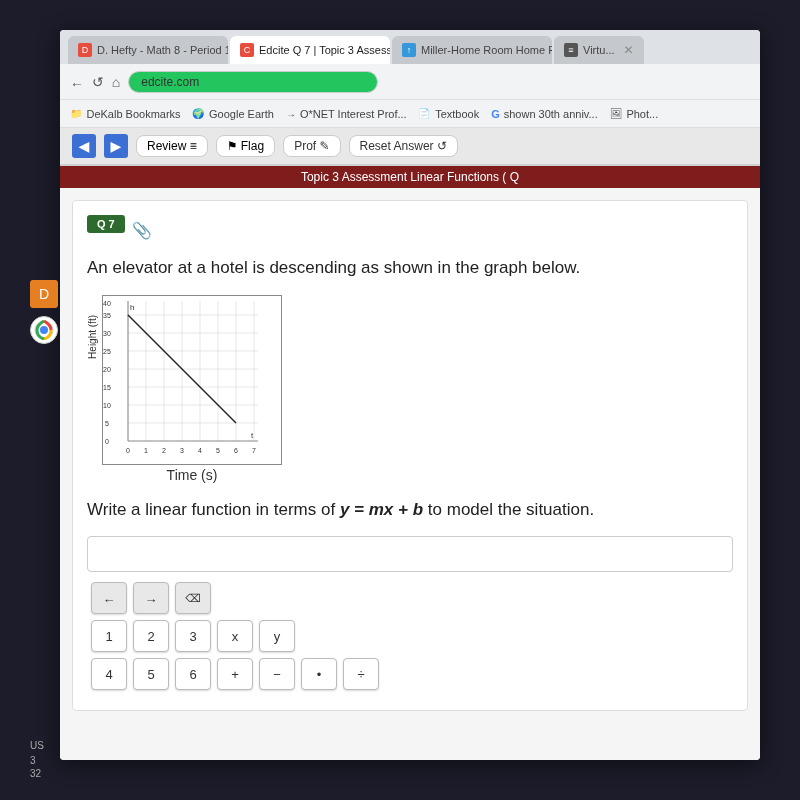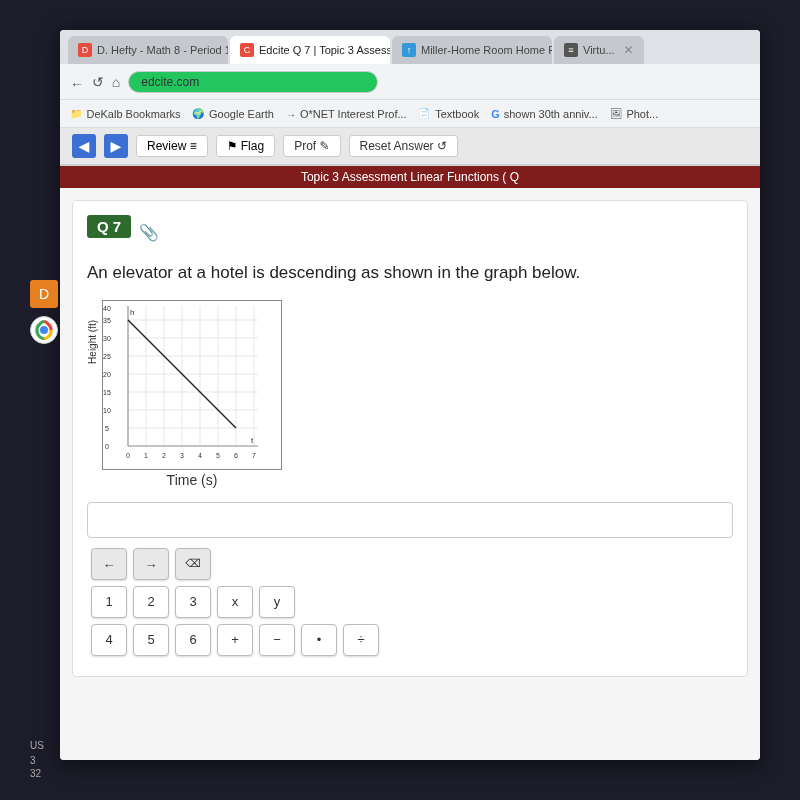--- a/index.html
+++ b/index.html
@@ -159,21 +159,21 @@
       width: 24px;
       height: 24px;
       font-size: 14px;
       cursor: pointer;
       display: flex; align-items: center; justify-content: center;
     }
 
     .toolbar-btn {
       background: #fff;
       border: 1px solid #ccc;
-      border-radius: 3px;
+      border-radius: 8px;
       padding: 3px 10px;
       font-size: 12px;
       cursor: pointer;
       display: flex;
       align-items: center;
       gap: 4px;
     }
 
     .toolbar-btn.notes {
       color: #333;
@@ -199,21 +199,21 @@
       padding: 14px;
       border-radius: 4px;
       border: 1px solid #ddd;
     }
 
     .question-label {
       background: #2d6a2d;
       color: white;
       padding: 3px 10px;
       border-radius: 3px;
-      font-size: 15px;
+      font-size: 11px;
       font-weight: bold;
       display: inline-block;
       margin-bottom: 12px;
     }
 
     .question-text {
       font-size: 17px;
       color: #222;
       margin-bottom: 14px;
       line-height: 1.5;
@@ -478,20 +478,25 @@
             <text x="27" y="14" font-size="8" fill="#333">h</text>
 
             <text x="148" y="142" font-size="8" fill="#333">t</text>
 
             <line x1="25" y1="19" x2="133" y2="127" stroke="#222" stroke-width="1.5"></line>
           </svg>
           <div class="x-axis-label">Time (s)</div>
         </div>
       </div>
 
+      <p class="question-text">
+        <span>Write a linear function in terms of</span>
+        <span class="math-formula">y = mx + b</span>
+        <span>to model the situation.</span>
+      </p>
 
       <div class="answer-box"></div>
 
       <div class="keyboard-area">
         <div class="keyboard-row">
           <button class="key-btn nav">←</button>
           <button class="key-btn nav">→</button>
           <button class="key-btn backspace">⌫</button>
         </div>
         <div class="keyboard-row">

